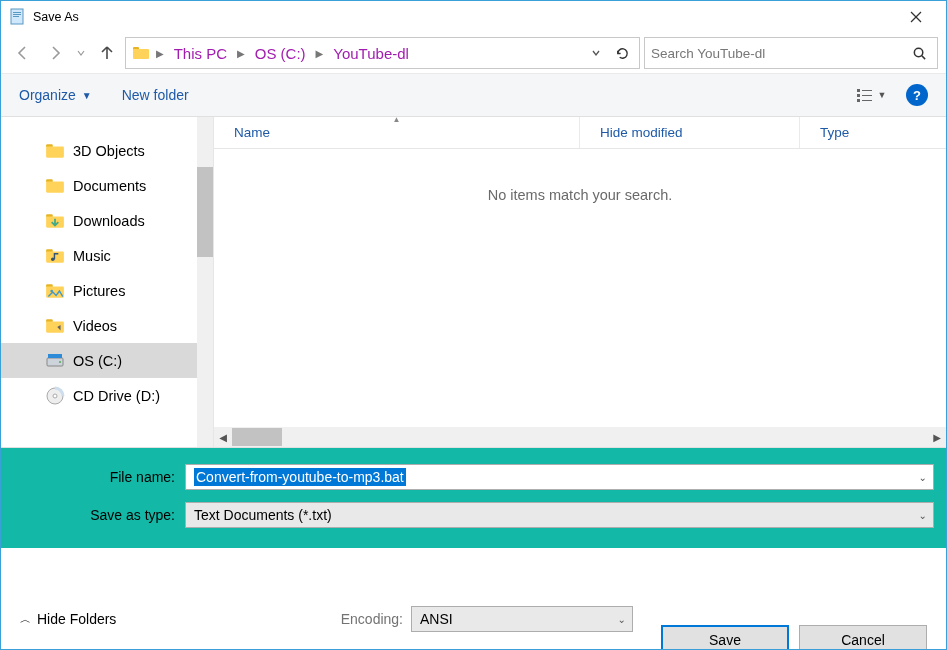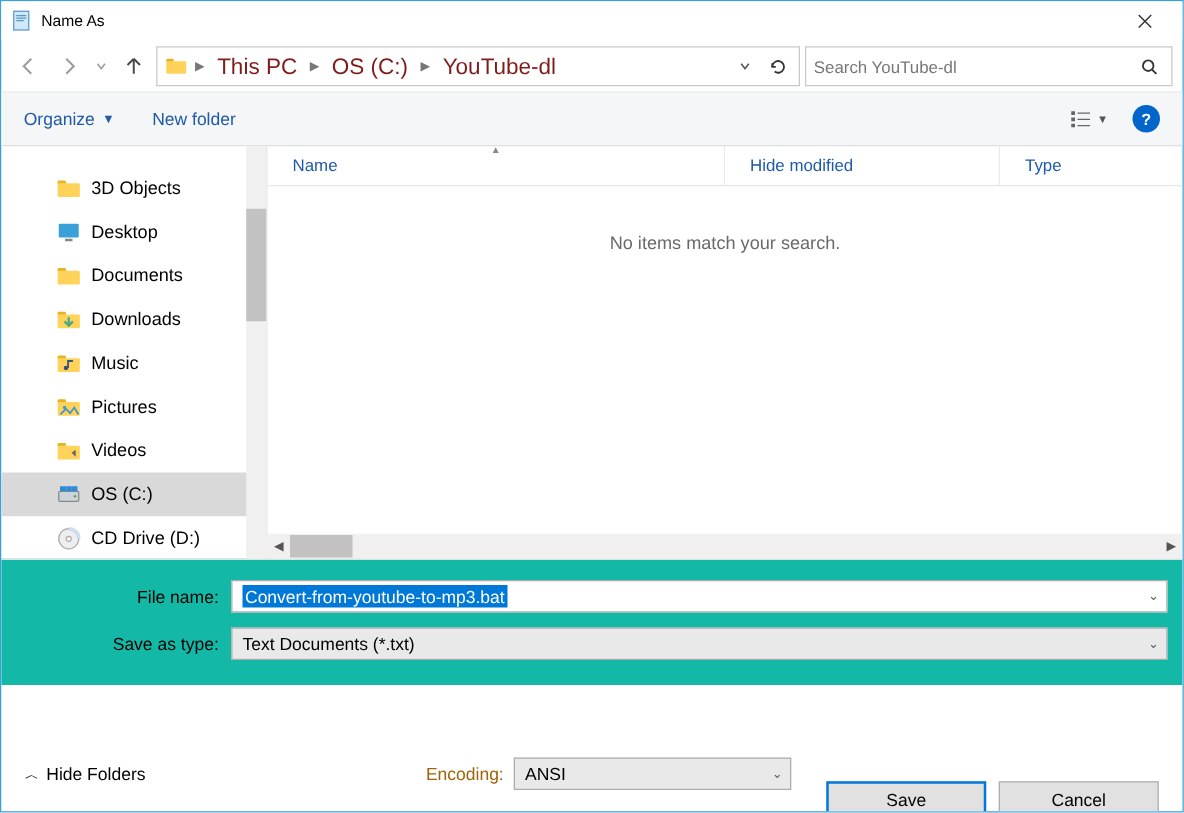--- a/index.html
+++ b/index.html
@@ -12,21 +12,21 @@
 .titlebar .title { font-size: 12.5px; color: #000; }
 .titlebar .close { margin-left: auto; width: 44px; height: 32px; display: flex; align-items: center; justify-content: center; font-size: 16px; color: #333; cursor: pointer; }
 
 
 .navrow { height: 40px; display: flex; align-items: center; padding: 4px 8px; gap: 4px; }
 .navbtn { width: 28px; height: 28px; display: flex; align-items: center; justify-content: center; color: #9a9a9a; border-radius: 2px; }
 .navbtn.enabled { color: #4a4a4a; }
 .navbtn svg { stroke: currentColor; }
 .addr { flex: 1; height: 32px; border: 1px solid #c8c8c8; display: flex; align-items: center; padding: 0 4px; gap: 2px; background: #fff; }
 .addr .folder-chip { width: 22px; height: 22px; display:flex; align-items:center; justify-content:center; }
-.addr .crumb { padding: 0 6px; font-size: 18px; color: #7f1d1d; height: 100%; display:flex; align-items:center; }
+.addr .crumb { padding: 0 6px; font-size: 15px; color: #a21caf; height: 100%; display:flex; align-items:center; }
 .addr .sep { color: #777; font-size: 10px; padding: 0 2px; }
 .addr .spacer { flex: 1; }
 .addr .dropbtn { width: 22px; height: 28px; display:flex; align-items:center; justify-content:center; color:#555; }
 .addr .refresh { width: 26px; height: 28px; display:flex; align-items:center; justify-content:center; color:#333; }
 .searchbox { width: 294px; height: 32px; border: 1px solid #c8c8c8; display: flex; align-items: center; padding: 0 6px; background: #fff; }
 .searchbox input { flex: 1; border: none; outline: none; font-size: 13.5px; color: #555; background: transparent; }
 .searchbox input::placeholder { color: #777; }
 .searchbtn { width: 24px; height: 24px; display:flex; align-items:center; justify-content:center; color:#333; }
 
 
@@ -67,21 +67,21 @@
 .combo { flex:1; height: 26px; border: 1px solid #adadad; display:flex; align-items:center; padding: 0 8px; background:#fff; position:relative; }
 .combo.filled { background:#e9e9e9; }
 .combo .combotext { font-size:14px; color:#000; }
 .combo .cbarrow { position:absolute; right:6px; top:50%; transform:translateY(-50%); font-size:10px; color:#555; }
 .filename-sel { background:#0078d7; color:#fff; padding: 1px 2px; font-size:14px; }
 
 
 .bottombar { position:absolute; left:1px; right:1px; bottom:1px; height: 58px; display:flex; align-items:center; padding: 0 18px; background:#fff; }
 .hidefold { display:flex; align-items:center; gap:6px; font-size:14px; color:#000; cursor:pointer; }
 .hidefold .chev { font-size:11px; }
-.enclabel { margin-left:auto; font-size:14px; color:#a16207; padding-right: 8px; }
+.enclabel { margin-left:auto; font-size:14px; color:#737373; padding-right: 8px; }
 .enccombo { width: 222px; height:26px; border:1px solid #adadad; background:#e9e9e9; display:flex; align-items:center; padding:0 8px; font-size:14px; position:relative; margin-right: 18px; }
 .enccombo .cbarrow { position:absolute; right:6px; top:50%; transform:translateY(-50%); font-size:10px; color:#555; }
 .dlgbtn { width: 128px; height: 30px; border:1px solid #adadad; background:#e1e1e1; font-size:14px; color:#000; cursor:pointer; display:flex; align-items:center; justify-content:center; margin-left: 10px; margin-top: 41px; }
 .dlgbtn.primary { border: 2px solid #0078d7; }
 
 
 .foldericon rect { fill:#ffd35a; }
 .foldericon .tab { fill:#e6b422; }
 </style>
 </head>
@@ -89,21 +89,21 @@
 
 <div class="titlebar">
   <span class="app-icon">
     <svg viewBox="0 0 18 18">
         <rect x="2" y="1" width="12" height="15" fill="#cfe8fb" stroke="#5a98c4" stroke-width="1"></rect>
         <rect x="4" y="4" width="8" height="1" fill="#5a98c4"></rect>
         <rect x="4" y="6" width="8" height="1" fill="#5a98c4"></rect>
         <rect x="4" y="8" width="6" height="1" fill="#5a98c4"></rect>
       </svg>
   </span>
-  <span class="title">Name As</span>
+  <span class="title">Save As</span>
   <div class="close">
     <svg width="12" height="12" viewBox="0 0 12 12">
         <line x1="1" y1="1" x2="11" y2="11" stroke="#333" stroke-width="1.2"></line>
         <line x1="11" y1="1" x2="1" y2="11" stroke="#333" stroke-width="1.2"></line>
       </svg>
   </div>
 </div>
 
 <div class="navrow">
   <div class="navbtn">
@@ -196,29 +196,20 @@
           <span class="ficon">
             <svg class="foldericon" width="20" height="20" viewBox="0 0 18 18">
               <rect class="tab" x="1" y="3" width="6" height="3" rx="1"></rect>
               <rect x="1" y="5" width="16" height="10" rx="1"></rect>
             </svg>
           </span>
           <span>3D Objects</span>
         </div>
         <div class="navitem">
           <span class="ficon">
-            <svg width="20" height="20" viewBox="0 0 20 20">
-              <rect x="2" y="3" width="16" height="11" rx="1" fill="#3aa0d8"></rect>
-              <rect x="7" y="15" width="6" height="2" fill="#888"></rect>
-            </svg>
-          </span>
-          <span>Desktop</span>
-        </div>
-        <div class="navitem">
-          <span class="ficon">
             <svg class="foldericon" width="20" height="20" viewBox="0 0 18 18">
               <rect class="tab" x="1" y="3" width="6" height="3" rx="1"></rect>
               <rect x="1" y="5" width="16" height="10" rx="1"></rect>
             </svg>
           </span>
           <span>Documents</span>
         </div>
         <div class="navitem">
           <span class="ficon">
             <svg class="foldericon" width="20" height="20" viewBox="0 0 18 18">

